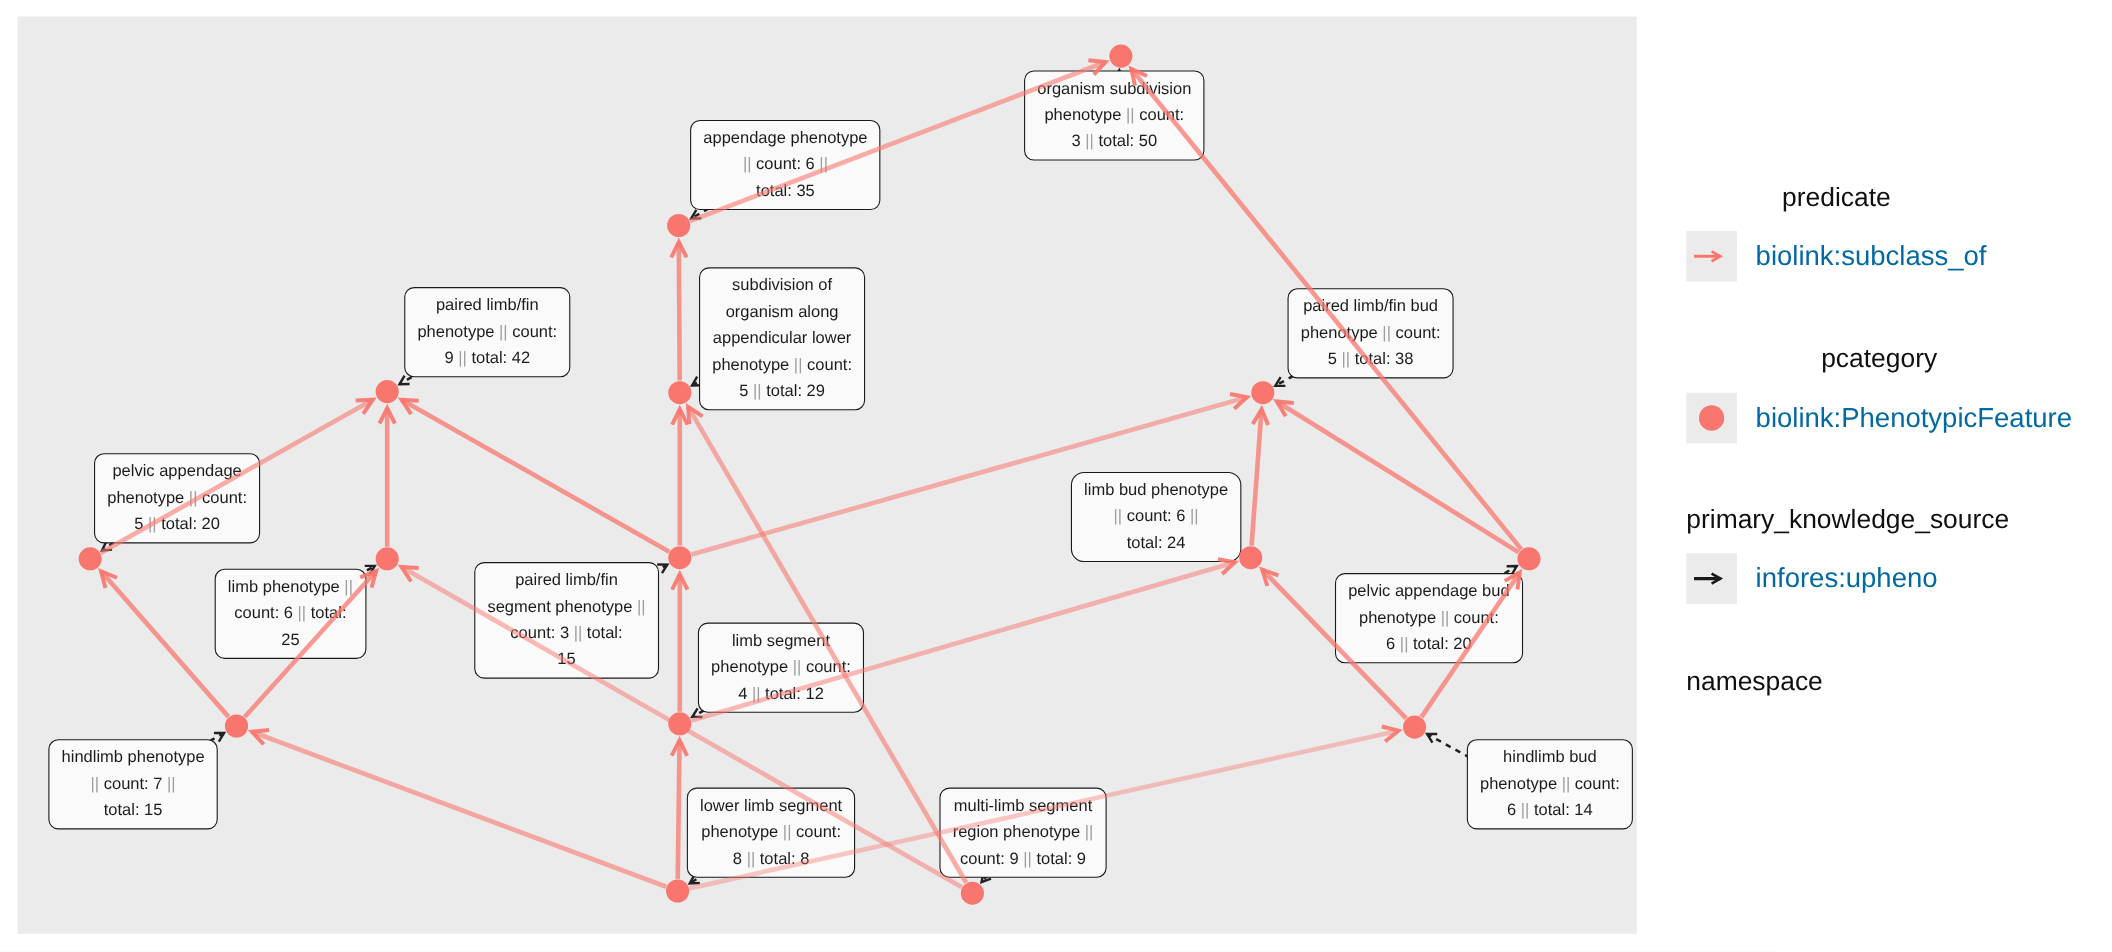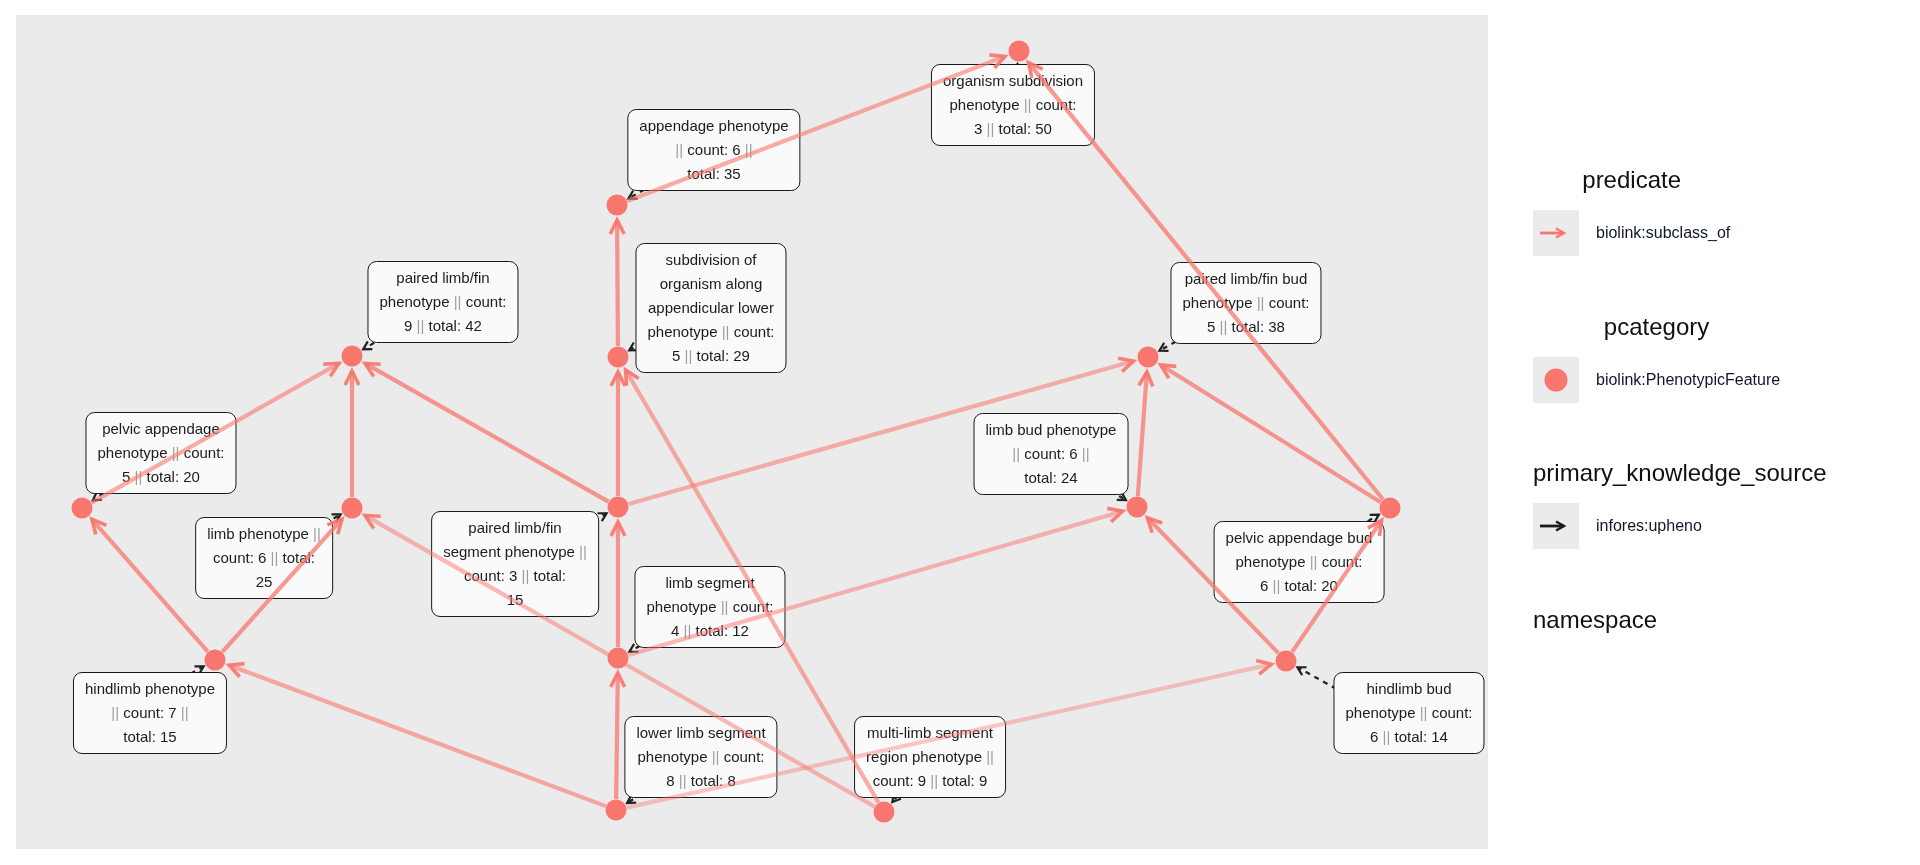--- a/index.html
+++ b/index.html
@@ -11,21 +11,21 @@
   #boxes{position:absolute;left:0;top:0;width:100%;height:100%;z-index:3;}
   .node-box{position:absolute;transform:translate(-50%,-50%);background:#FAFAFA;
             border:1.7px solid #1a1a1a;border-radius:9px;padding:4px 11px;
             font-size:15px;line-height:24px;color:#1c1c1c;text-align:center;white-space:nowrap;}
   .pipes{color:#9e9e9e;}
   #legend{position:absolute;left:1533px;top:0;width:386px;height:100%;z-index:5;}
   .lg-group{position:absolute;left:0;white-space:nowrap;}
   .lg-title{font-size:24px;color:#101010;margin-bottom:16px;text-align:center;}
   .lg-row{display:flex;align-items:center;}
   .lg-key{width:46px;height:46px;background:#EBEBEB;display:inline-flex;align-items:center;justify-content:center;flex:0 0 46px;}
-  .lg-label{margin-left:17px;font-size:16px;color:#0f172a;}
+  .lg-label{margin-left:17px;font-size:25px;color:#0369a1;}
 </style>
 </head>
 <body>
 
 <div id="root">
   <div id="panel" style="left: 16px; top: 15px; width: 1472px; height: 834px; background: rgb(235, 235, 235);"></div>
 
   <svg id="connector-layer" class="layer" width="1920" height="865">
     <defs>
       <marker id="arrow-dark" markerUnits="userSpaceOnUse" markerWidth="14" markerHeight="14" refX="10" refY="6.5" orient="auto">
@@ -86,31 +86,31 @@
         <div>limb phenotype <span class="pipes">||</span></div>
         <div>count: 6 <span class="pipes">||</span> total:</div>
         <div>25</div>
       </div>
       <div class="node-box" style="left: 515px; top: 564px;">
         <div>paired limb/fin</div>
         <div>segment phenotype <span class="pipes">||</span></div>
         <div>count: 3 <span class="pipes">||</span> total:</div>
         <div>15</div>
       </div>
-      <div class="node-box" style="left: 1051px; top: 454px;">
+      <div class="node-box" style="left: 1051px; top: 470px; border-radius: 12px;">
         <div>limb bud phenotype</div>
         <div><span class="pipes">||</span> count: 6 <span class="pipes">||</span></div>
         <div>total: 24</div>
       </div>
       <div class="node-box" style="left: 1299px; top: 562px;">
         <div>pelvic appendage bud</div>
         <div>phenotype <span class="pipes">||</span> count:</div>
         <div>6 <span class="pipes">||</span> total: 20</div>
       </div>
-      <div class="node-box" style="left: 121px; top: 713px; margin-left: 29px;">
+      <div class="node-box" style="left: 121px; top: 713px;">
         <div>hindlimb phenotype</div>
         <div><span class="pipes">||</span> count: 7 <span class="pipes">||</span></div>
         <div>total: 15</div>
       </div>
       <div class="node-box" style="left: 710px; top: 607px;">
         <div>limb segment</div>
         <div>phenotype <span class="pipes">||</span> count:</div>
         <div>4 <span class="pipes">||</span> total: 12</div>
       </div>
       <div class="node-box" style="left: 1380px; top: 713px; margin-left: 29px;">

